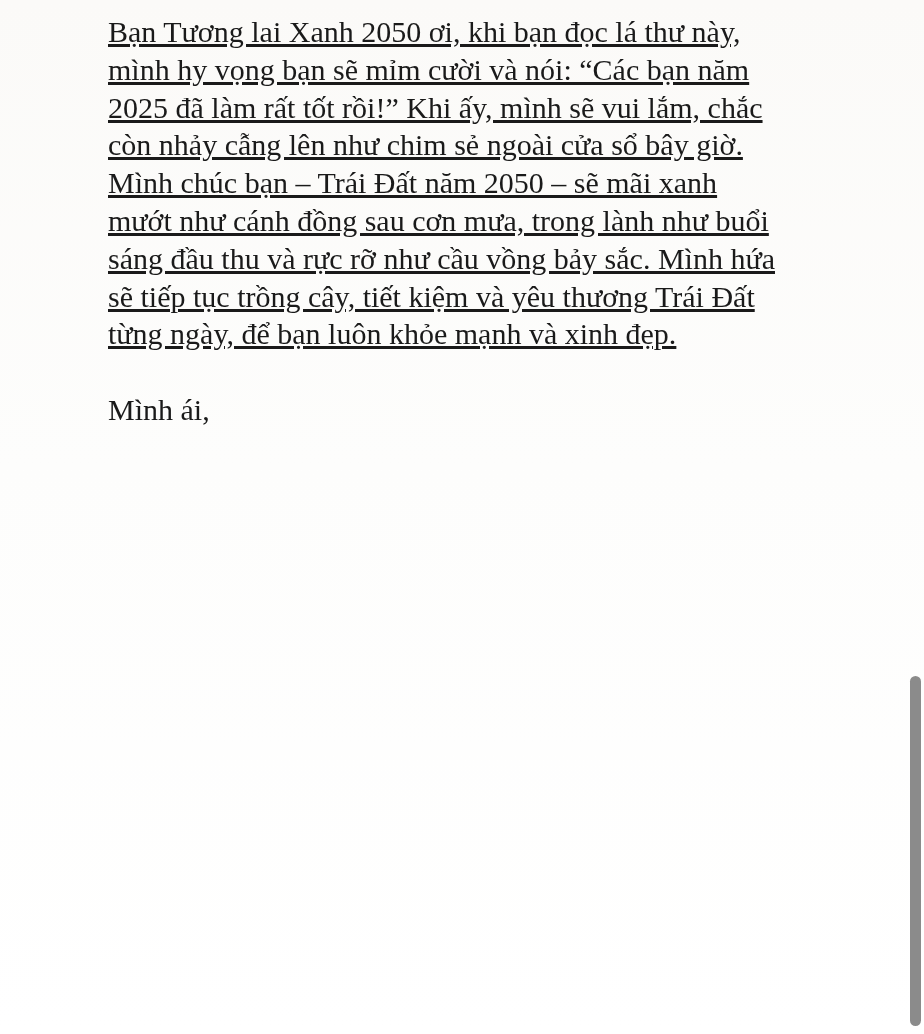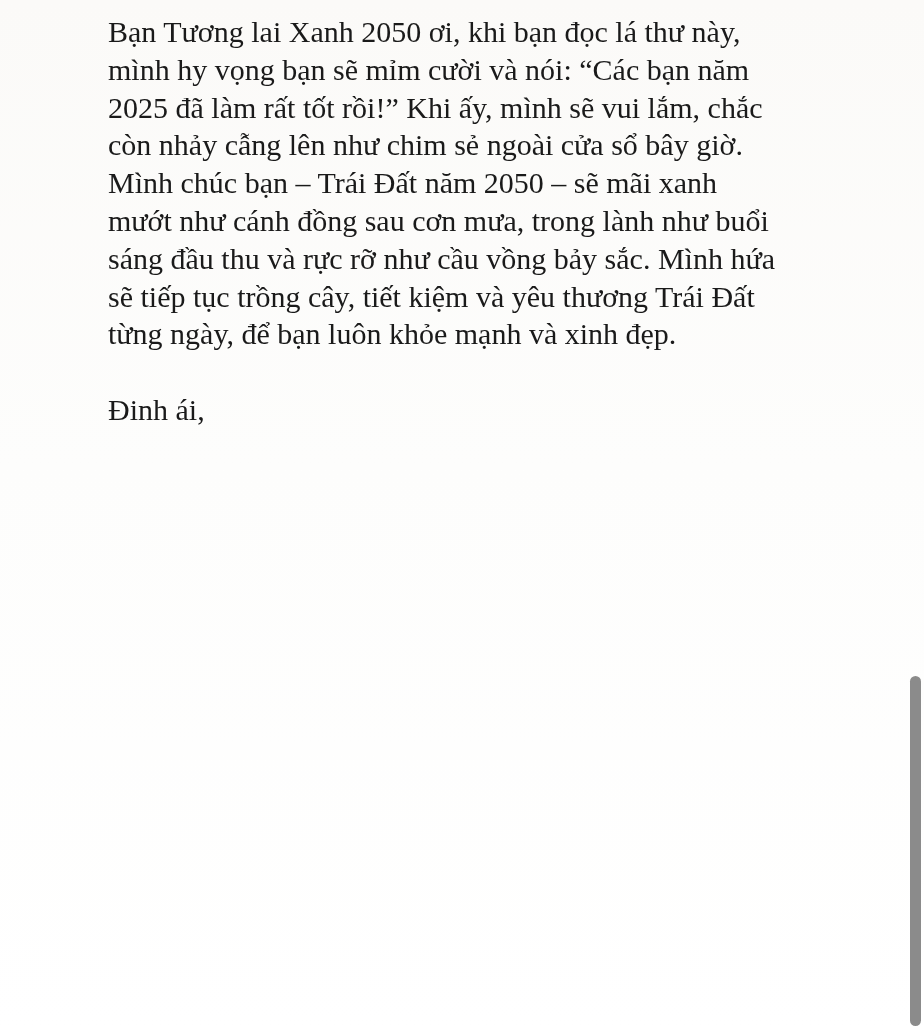--- a/index.html
+++ b/index.html
@@ -52,27 +52,27 @@
     border-radius: 6px;
     background: #8b8b8b;
   }
 </style>
 </head>
 <body>
 
 <div class="page">
 
   <div class="letter">
-    <p class="letter-paragraph" style="color: rgb(26, 26, 26);">Bạn Tương lai Xanh 2050 ơi, khi bạn đọc lá thư này,
+    <p class="letter-paragraph" style="color: rgb(26, 26, 26); text-decoration: underline;">Bạn Tương lai Xanh 2050 ơi, khi bạn đọc lá thư này,
 mình hy vọng bạn sẽ mỉm cười và nói: “Các bạn năm
 2025 đã làm rất tốt rồi!” Khi ấy, mình sẽ vui lắm, chắc
 còn nhảy cẫng lên như chim sẻ ngoài cửa sổ bây giờ.
 Mình chúc bạn – Trái Đất năm 2050 – sẽ mãi xanh
 mướt như cánh đồng sau cơn mưa, trong lành như buổi
 sáng đầu thu và rực rỡ như cầu vồng bảy sắc. Mình hứa
 sẽ tiếp tục trồng cây, tiết kiệm và yêu thương Trái Đất
 từng ngày, để bạn luôn khỏe mạnh và xinh đẹp.</p>
-    <p class="letter-closing">Đinh ái,</p>
+    <p class="letter-closing">Mình ái,</p>
   </div>
 
   <div class="scrollbar-thumb" style="background: rgb(139, 139, 139);"></div>
 
 </div>
 
 </body></html>

